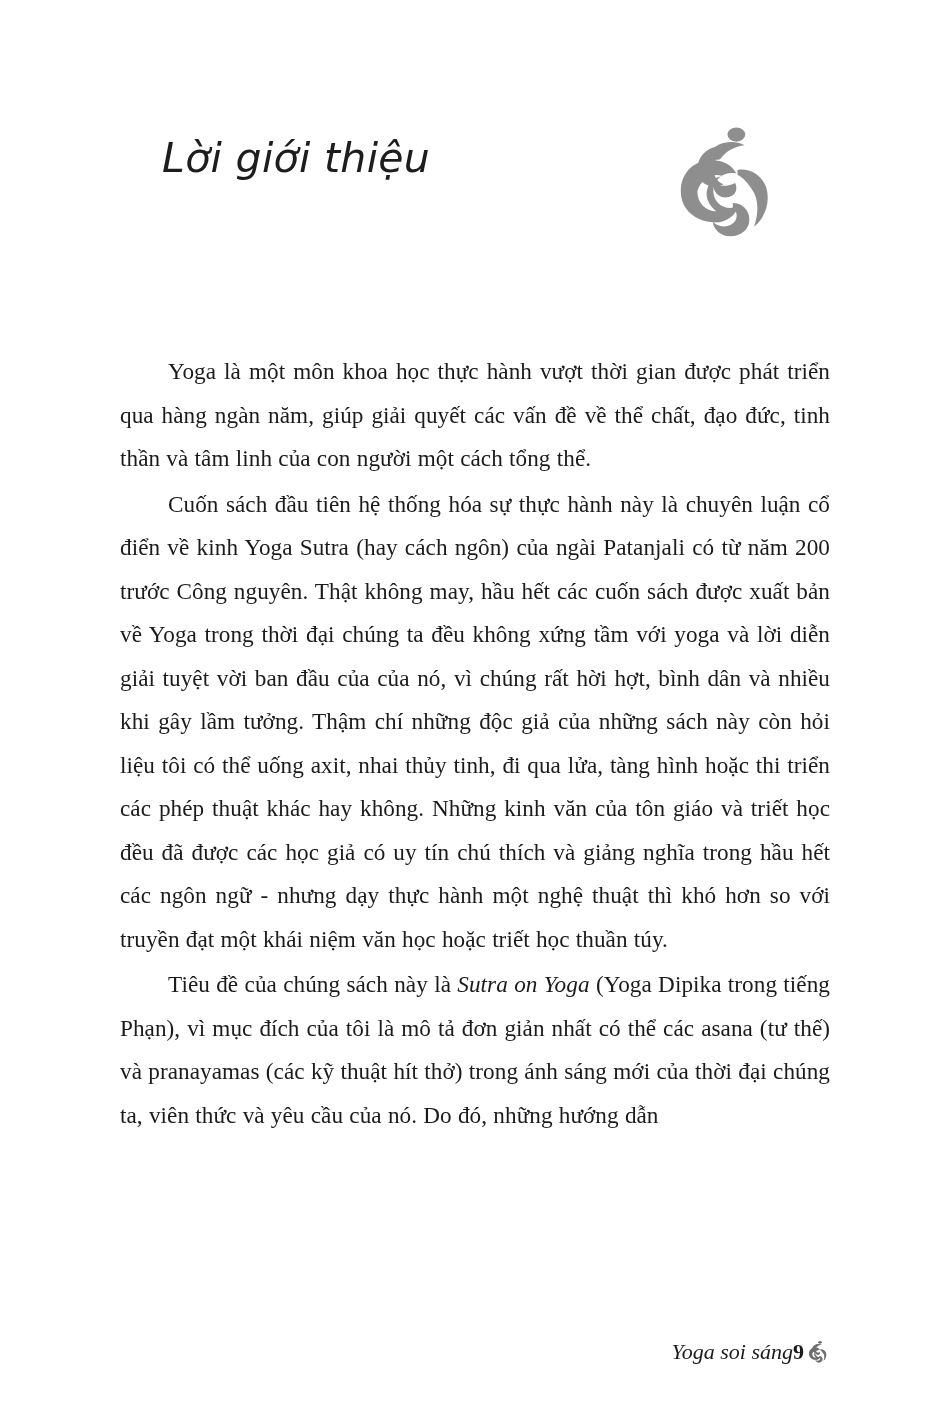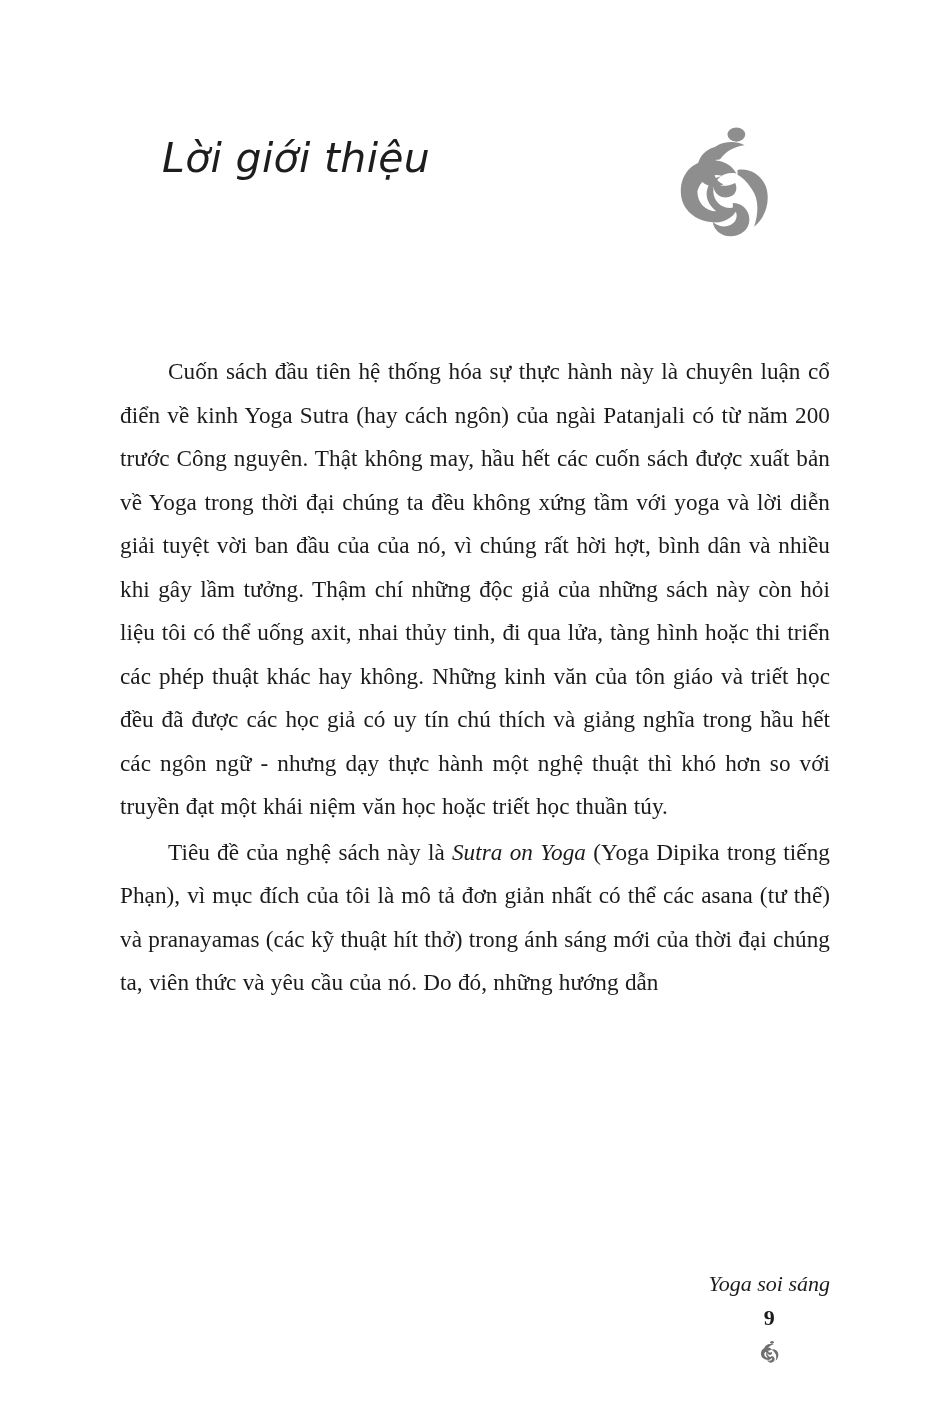--- a/index.html
+++ b/index.html
@@ -84,23 +84,22 @@
     font-style: italic;
   }
 
   
   .footer {
     position: absolute;
     right: 103px;
     bottom: 58px;
     display: flex;
     align-items: center;
-    gap: 8px;
+    gap: 0;
     font-size: 22px;
-    flex-direction: column;
   }
   .footer .book-name {
     font-style: italic;
     color: #1b1b1b;
     white-space: nowrap;
   }
   .footer .page-num {
     font-weight: 700;
     color: #1b1b1b;
   }
@@ -146,22 +145,23 @@
           <path d="M60 72 C68 72 74 78 74 86 C74 94 67 100 58 100
                    C50 100 44 95 43 88 C48 92 54 93 59 90 C64 87 65 80 60 76 Z"></path>
 
           <path d="M44 56 C50 58 56 58 62 55 C64 59 63 64 59 66 C53 69 46 66 44 60 Z"></path>
         </g>
       </svg>
     </div>
   </div>
 
   <div class="content">
+    <p>Yoga là một môn khoa học thực hành vượt thời gian được phát triển qua hàng ngàn năm, giúp giải quyết các vấn đề về thể chất, đạo đức, tinh thần và tâm linh của con người một cách tổng thể.</p>
     <p>Cuốn sách đầu tiên hệ thống hóa sự thực hành này là chuyên luận cổ điển về kinh Yoga Sutra (hay cách ngôn) của ngài Patanjali có từ năm 200 trước Công nguyên. Thật không may, hầu hết các cuốn sách được xuất bản về Yoga trong thời đại chúng ta đều không xứng tầm với yoga và lời diễn giải tuyệt vời ban đầu của  của nó, vì chúng rất hời hợt, bình dân và nhiều khi gây lầm tưởng. Thậm chí những độc giả của những sách này còn hỏi liệu tôi có thể uống axit, nhai thủy tinh, đi qua lửa, tàng hình hoặc thi triển các phép thuật khác hay không. Những kinh văn của tôn giáo và triết học đều đã được các học giả có uy tín chú thích và giảng nghĩa trong hầu hết các ngôn ngữ - nhưng dạy thực hành một nghệ thuật thì khó hơn so với truyền đạt một khái niệm văn học hoặc triết học thuần túy.</p>
-    <p><span>Tiêu đề của nghệ sách này là </span><i>Sutra on Yoga</i><span> (Yoga Dipika trong tiếng Phạn), vì mục đích của tôi là mô tả đơn giản nhất có thể các asana (tư thế) và pranayamas (các kỹ thuật hít thở) trong ánh sáng mới của thời đại chúng ta, viên thức và yêu cầu của nó. Do đó, những hướng dẫn</span></p>
+    <p><span>Tiêu đề của chúng sách này là </span><i>Sutra on Yoga</i><span> (Yoga Dipika trong tiếng Phạn), vì mục đích của tôi là mô tả đơn giản nhất có thể các asana (tư thế) và pranayamas (các kỹ thuật hít thở) trong ánh sáng mới của thời đại chúng ta, viên thức và yêu cầu của nó. Do đó, những hướng dẫn</span></p>
   </div>
 
   <div class="footer">
     <span class="book-name">Yoga soi sáng</span>
     <span class="page-num">9</span>
     <span class="om-small">
       <svg viewBox="0 0 100 110" xmlns="http://www.w3.org/2000/svg" aria-hidden="true">
         <g fill="currentColor">
           <ellipse cx="63" cy="14" rx="7.5" ry="6"></ellipse>
           <path d="M40 30 C46 20 60 18 70 23 C62 24 54 28 50 34 C47 37 43 35 40 30 Z"></path>

